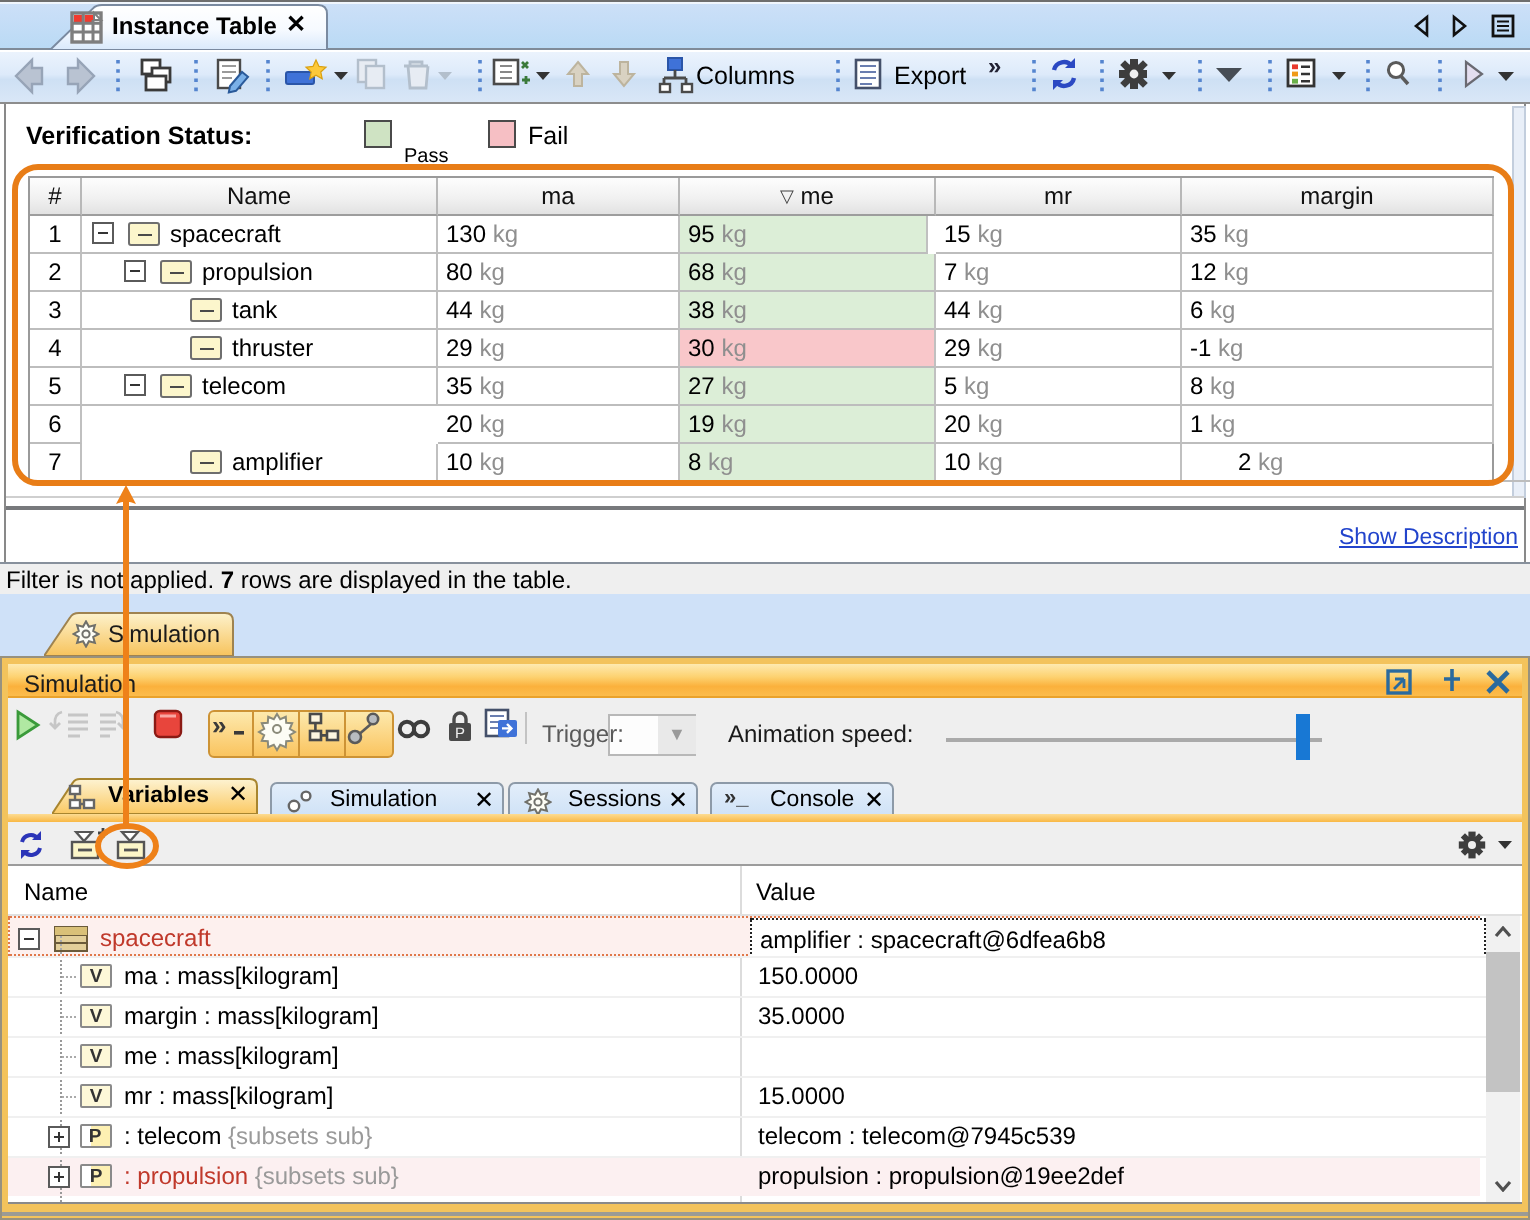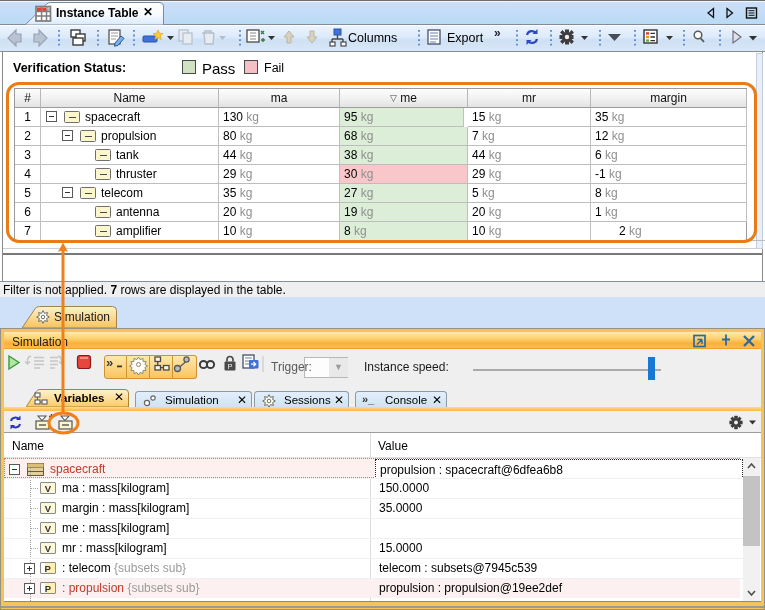--- a/index.html
+++ b/index.html
@@ -125,21 +125,21 @@
       <path d="M684,30 v17" stroke="#5585cf" stroke-width="1.8" stroke-dasharray="1.8,2.8"></path>
       <circle cx="698" cy="35" r="3.8" fill="#fff" stroke="#5a5a5a" stroke-width="1.5"></circle>
       <path d="M700.7,38.3 l3.3,3.7" stroke="#5a5a5a" stroke-width="1.8"></path>
       <path d="M720,30 v17" stroke="#5585cf" stroke-width="1.8" stroke-dasharray="1.8,2.8"></path>
       <path d="M733,31 l8,6 -8,6 z" fill="#e4def0" stroke="#6a6a72" stroke-width="1.1"></path>
       <path d="M749,36 h8 l-4,4.5 z" fill="#333"></path>
     </svg>
 <div class="ab" id="doc">
 <div class="ab" style="left:10px;top:9px;font-weight:bold;font-size:12.5px">Verification Status:</div>
 <div class="ab legbox" style="left:179px;background:#cfe3c3"></div>
-<div class="ab" style="left:199px;top:8px;font-size:15px">Pass</div>
+<div class="ab" style="left:199px;top:21px;font-size:10px">Pass</div>
 <div class="ab legbox" style="left:241px;background:#f6bfc4"></div>
 <div class="ab" style="left:261px;top:9px;font-size:12.5px">Fail</div>
 <div class="ab" style="left:753px;top:1px;width:7px;height:196px;background:#e9eff8;border:1px solid #c3cedd"></div>
 
 <div class="ab" style="left:11px;top:36px;width:733px;height:153px;border:1px solid #9a9a9a;background:#fff">
         <div class="ab hcell" style="left:0px;width:26px;border-left:none;">#</div>
         <div class="ab hcell" style="left:26px;width:178px;">Name</div>
         <div class="ab hcell" style="left:204px;width:121px;">ma</div>
         <div class="ab hcell" style="left:325px;width:128px;"><span style="font-size:9px;color:#444;position:relative;top:-1px">▽</span> me</div>
         <div class="ab hcell" style="left:576px;width:156px;">margin</div>
@@ -202,45 +202,40 @@
           <div class="inst" style="left:39px;top:3px">
             <i></i>
           </div>
           <div class="ab" style="left:60px;top:0">telecom</div>
         </div>
         <div class="ab cell" style="left:204px;top:95px;width:121px">35 <span class="kg">kg</span></div>
         <div class="ab cell" style="left:325px;top:95px;width:128px;background:#dceed7">27 <span class="kg">kg</span></div>
         <div class="ab cell" style="left:453px;top:95px;width:123px">5 <span class="kg">kg</span></div>
         <div class="ab cell" style="left:576px;top:95px;width:156px">8 <span class="kg">kg</span></div>
         <div class="ab cell" style="left:0;top:114px;width:26px;text-align:center;padding-left:0">6</div>
-        <div class="ab cell" style="left:26px;top:114px;width:178px;padding-left:0">
-          <div class="inst" style="left:54px;top:3px">
-            <i></i>
-          </div>
-          <div class="ab" style="left:75px;top:0">antenna</div>
-        </div>
         <div class="ab cell" style="left:204px;top:114px;width:121px">20 <span class="kg">kg</span></div>
         <div class="ab cell" style="left:325px;top:114px;width:128px;background:#dceed7">19 <span class="kg">kg</span></div>
         <div class="ab cell" style="left:453px;top:114px;width:123px">20 <span class="kg">kg</span></div>
         <div class="ab cell" style="left:576px;top:114px;width:156px">1 <span class="kg">kg</span></div>
         <div class="ab cell" style="left:0;top:133px;width:26px;text-align:center;padding-left:0">7</div>
         <div class="ab cell" style="left:26px;top:133px;width:178px;padding-left:0">
           <div class="inst" style="left:54px;top:3px">
             <i></i>
           </div>
           <div class="ab" style="left:75px;top:0">amplifier</div>
         </div>
         <div class="ab cell" style="left:204px;top:133px;width:121px">10 <span class="kg">kg</span></div>
         <div class="ab cell" style="left:325px;top:133px;width:128px;background:#dceed7">8 <span class="kg">kg</span></div>
         <div class="ab cell" style="left:453px;top:133px;width:123px">10 <span class="kg">kg</span></div>
         <div class="ab cell" style="left:600px;top:133px;width:156px">2 <span class="kg">kg</span></div>
       </div>
 <div class="ab" style="left:3px;top:30px;width:751px;height:161px;border:3px solid #e87d17;border-radius:13px"></div>
 <div class="ab" style="left:0;top:196px;width:759px;border-top:1px solid #cfcfcf"></div>
 <div class="ab" style="left:0;top:201px;width:759px;border-top:2px solid #77797c"></div>
+<div class="ab" style="left:0;top:211px;width:756px;text-align:right;font-size:11.5px"><span style="color:#2244cc;text-decoration:underline">Show Description</span></div>
 </div>
 <div class="ab" id="filterbar">
       <div class="ab" style="left:3px;top:1px">Filter is not applied. <b>7</b> rows are displayed in the table.</div>
     </div>
 <div class="ab" id="bluegap"></div>
 <div class="ab" style="left:22px;top:306px"><svg width="98" height="22" viewBox="0 0 98 22">
 <defs>
           <linearGradient id="sg" x1="0" y1="0" x2="0" y2="1">
             <stop offset="0" stop-color="#fdf2cc"></stop>
             <stop offset="1" stop-color="#f7c35c"></stop>
@@ -256,21 +251,21 @@
 </div>
 <div class="ab" id="simpanel">
       <div id="siminner">
 <div id="simtitle"></div>
 <div class="ab" style="left:8px;top:3px;font-size:12px;color:#1c1c1c">Simulation</div>
 <div class="ab" style="left:0;top:18px;width:757px;height:38px;background:#efefef"></div>
 <div class="ab" style="left:300px;top:25px;width:44px;height:21px;background:#fdfdfd;border:1px solid #b8b8b8">
 <div class="ab" style="left:24px;top:0;width:19px;height:19px;background:#e9e9e9;color:#9a9a9a;font-size:9px;text-align:center;line-height:19px">▼</div>
         </div>
 <div class="ab" style="left:267px;top:28px;color:#5a5a5a">Trigger:</div>
-<div class="ab" style="left:360px;top:28px;color:#1a1a1a">Instance speed:</div>
+<div class="ab" style="left:360px;top:28px;color:#1a1a1a">Animation speed:</div>
 <div class="ab" style="left:469px;top:37px;width:188px;height:2px;background:#aaa"></div>
 <div class="ab" style="left:644px;top:25px;width:7px;height:23px;background:#1878d4"></div>
 <div class="tgl l" style="left:100px;top:23px"></div>
         <div class="tgl m" style="left:123px;top:23px"></div>
         <div class="tgl m" style="left:146px;top:23px"></div>
         <div class="tgl r" style="left:169px;top:23px;width:24px"></div>
 <div class="ab" style="left:22px;top:57px;width:103px;height:18px"><svg width="103" height="18" viewBox="0 0 103 18">
             <defs>
               <linearGradient id="ag" x1="0" y1="0" x2="0" y2="1">
                 <stop offset="0" stop-color="#fdf3d2"></stop>
@@ -350,21 +345,21 @@
           <div class="ab vrow" style="top:25px;background:#fdf0ee;border:1px dotted #e0784a;width:736px">
             <div class="exp" style="left:4px;top:5px">
               <i></i>
             </div>
             <svg class="ab" style="left:22px;top:4px" width="17" height="13" viewBox="0 0 17 13">
               <rect x="0.5" y="0.5" width="16" height="12" fill="#e3cf9a" stroke="#6a5a3a"></rect>
               <path d="M0.5,4.5 h16 M0.5,8.5 h16" stroke="#6a5a3a"></path>
               <rect x="0.5" y="0.5" width="16" height="4" fill="#d9c078"></rect>
             </svg>
             <div class="ab" style="left:45px;color:#c0392b">spacecraft</div>
-            <div class="ab" style="left:370px;width:368px;height:20px;border:1px dotted #222;padding-left:4px;background:#fff">propulsion : spacecraft@6dfea6b8</div>
+            <div class="ab" style="left:370px;width:368px;height:20px;border:1px dotted #222;padding-left:4px;background:#fff">amplifier : spacecraft@6dfea6b8</div>
           </div>
           <div class="ab vrow" style="top:45px">
 <div class="ab" style="left:26px;top:-10px;width:1px;height:20px;background-image:repeating-linear-gradient(#aaa 0 1px,transparent 1px 2px)"></div>
 <div class="ab" style="left:27px;top:10px;width:7px;height:1px;background-image:repeating-linear-gradient(90deg,#aaa 0 1px,transparent 1px 2px)"></div>
 <div class="vicon" style="left:36px;">V</div>
             <div class="ab" style="left:58px">ma : mass[kilogram]</div>
 <div class="ab" style="left:371px;width:369px;height:20px;padding-left:4px">150.0000</div>
           </div>
           <div class="ab vrow" style="top:65px">
 <div class="ab" style="left:26px;top:-10px;width:1px;height:20px;background-image:repeating-linear-gradient(#aaa 0 1px,transparent 1px 2px)"></div>
@@ -386,21 +381,21 @@
             <div class="ab" style="left:58px">mr : mass[kilogram]</div>
 <div class="ab" style="left:371px;width:369px;height:20px;padding-left:4px">15.0000</div>
           </div>
           <div class="ab vrow" style="top:125px">
 <div class="exp" style="left:20px;top:5px">
               <i></i>
               <b></b>
             </div>
             <div class="vicon" style="left:36px;background:linear-gradient(90deg,#ffffff 0 4.5px,#fdf0b2 4.5px);">P </div>
             <div class="ab" style="left:58px">: telecom <span class="gsub">{subsets sub}</span></div>
-<div class="ab" style="left:371px;width:369px;height:20px;padding-left:4px">telecom : subsets@7945c539</div>
+<div class="ab" style="left:371px;width:369px;height:20px;padding-left:4px">telecom : telecom@7945c539</div>
           </div>
           <div class="ab vrow" style="top:145px;background:#fcf0f1">
 <div class="exp" style="left:20px;top:5px">
               <i></i>
               <b></b>
             </div>
             <div class="vicon" style="left:36px;background:linear-gradient(90deg,#ffffff 0 4.5px,#fdf0b2 4.5px);">P</div>
             <div class="ab" style="left:58px;color:#c0392b">: propulsion <span class="gsub">{subsets sub}</span></div>
 <div class="ab" style="left:371px;width:369px;height:20px;padding-left:4px">propulsion : propulsion@19ee2def</div>
           </div>

